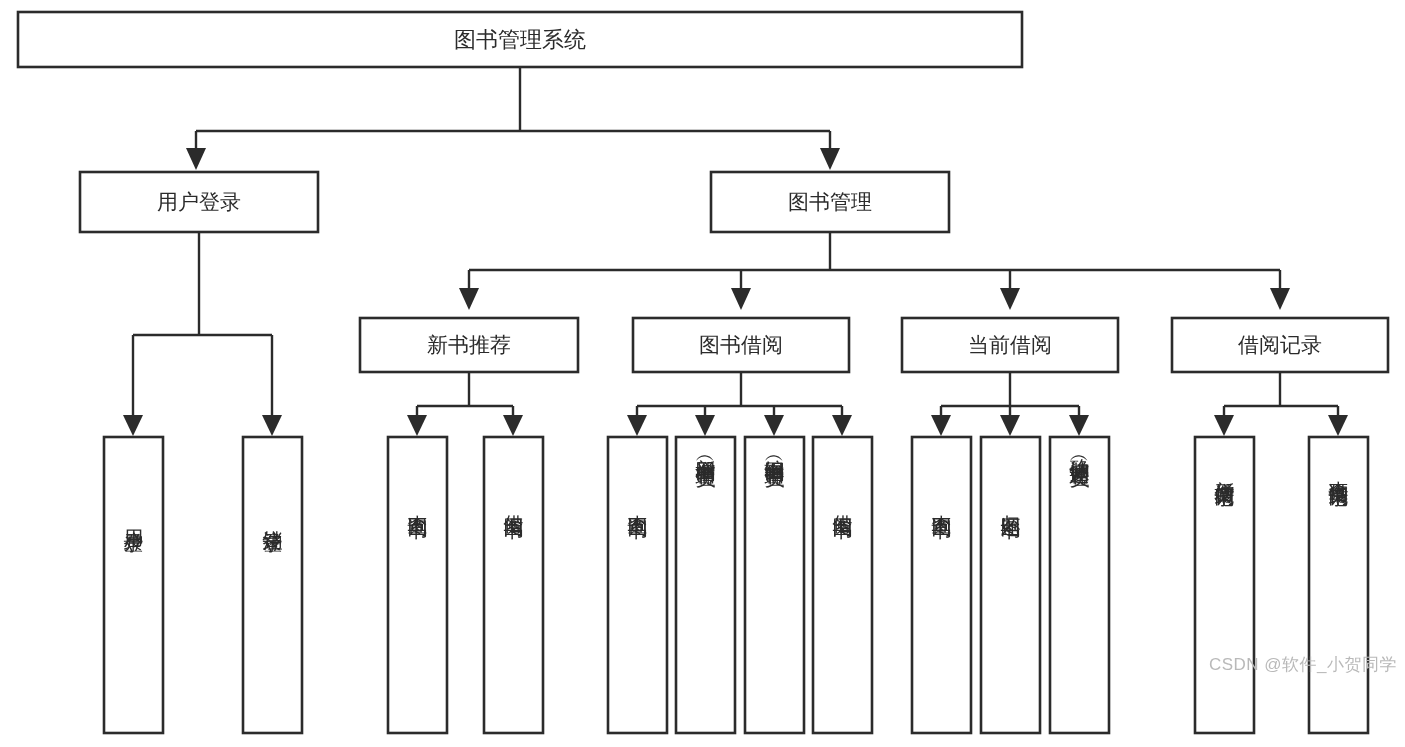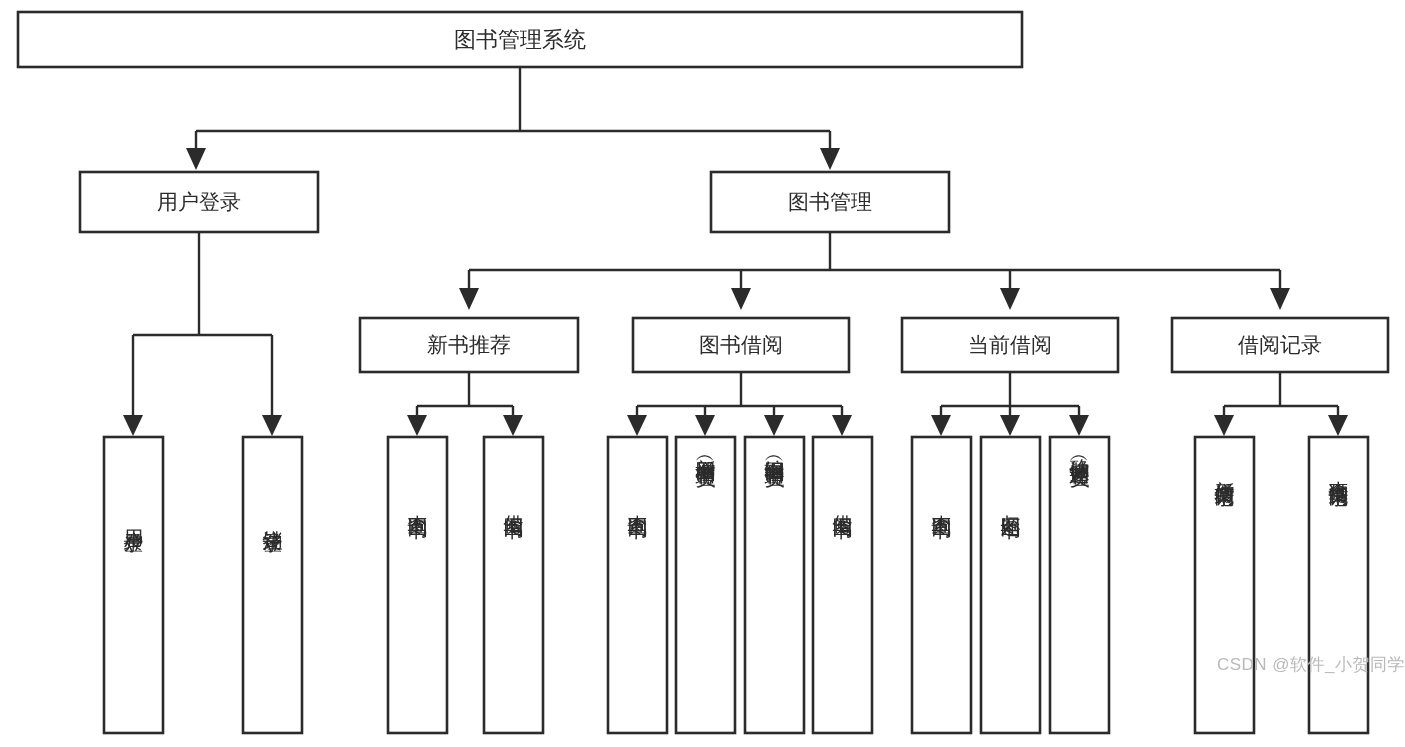--- a/index.html
+++ b/index.html
@@ -68,21 +68,21 @@
     text-orientation: upright;
     font-family: "Liberation Sans", "DejaVu Sans", sans-serif;
     font-size: 20px;
     line-height: 1.05;
     color: #2b2b2b;
     letter-spacing: 1.5px;
     white-space: nowrap;
   }
   .watermark {
     position: absolute;
-    right: 0;
+    right: 8px;
     bottom: 4px;
     font-family: "Liberation Sans", "DejaVu Sans", sans-serif;
     font-size: 17px;
     color: #b9b9b9;
     letter-spacing: 0.5px;
     white-space: nowrap;
   }
 </style>
 </head>
 <body>

